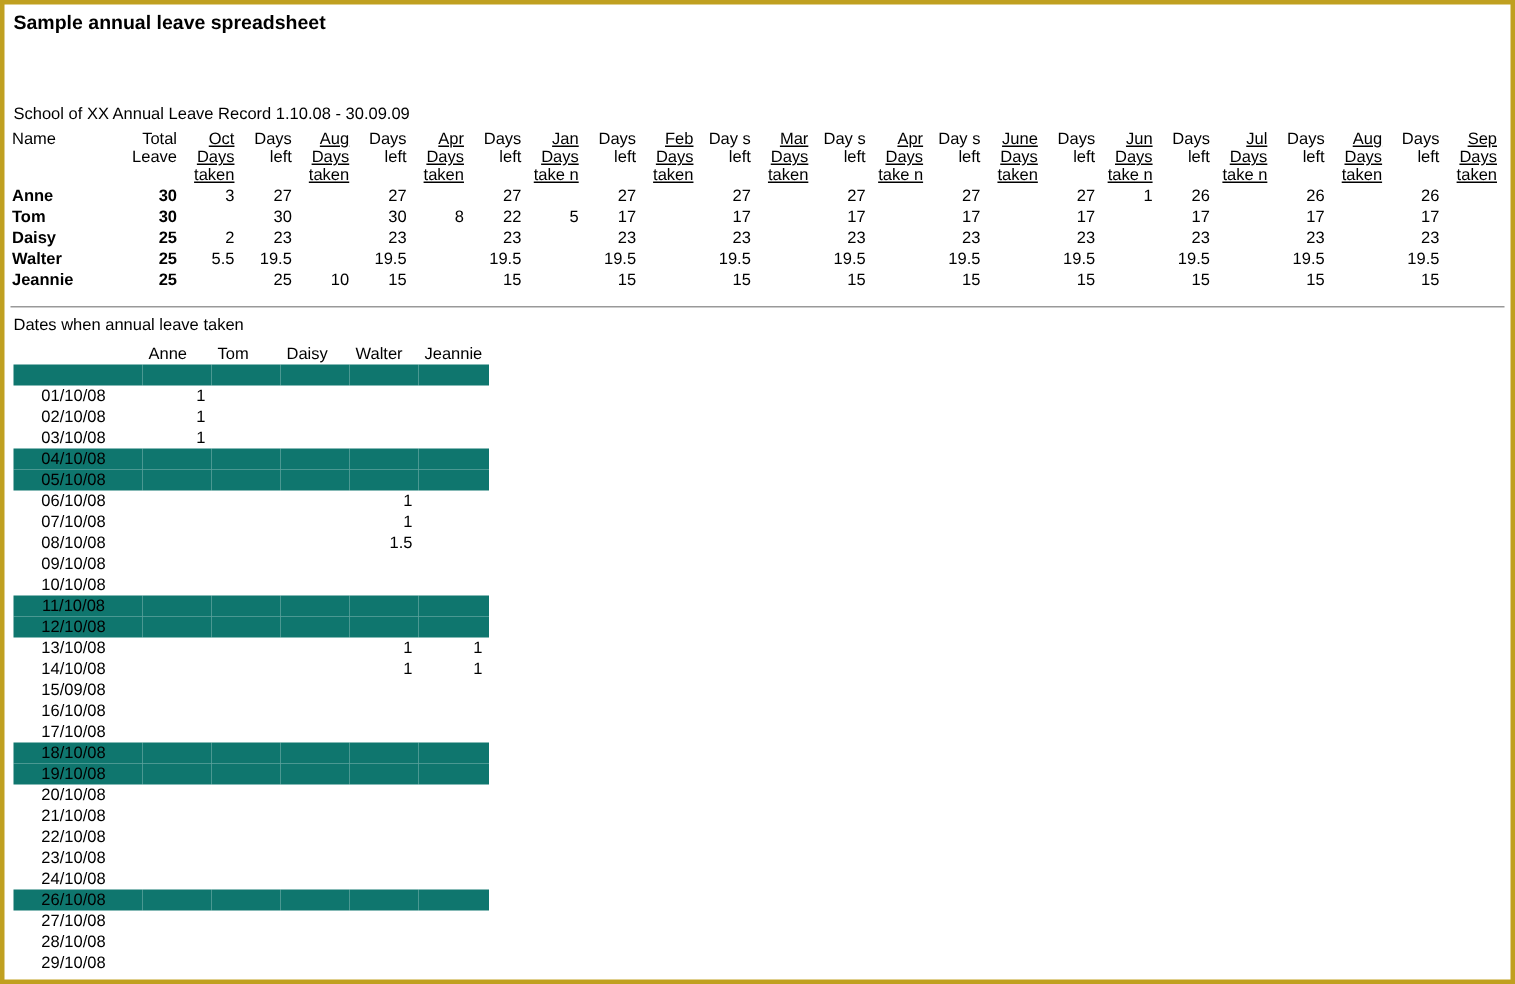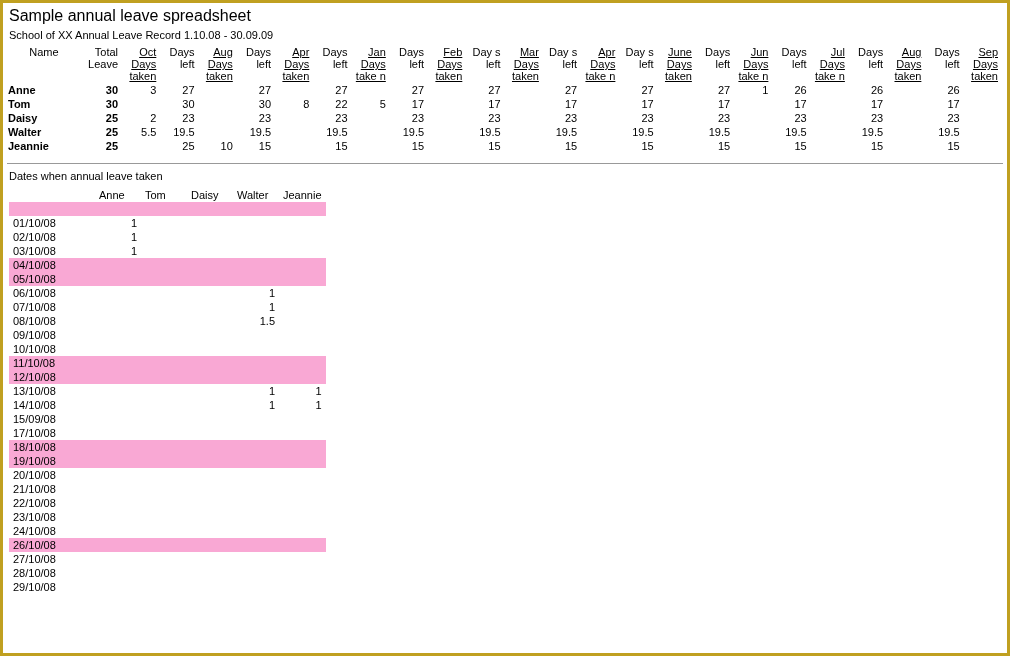--- a/index.html
+++ b/index.html
@@ -11,46 +11,47 @@
     background: #fff;
   }
   .frame {
     border: 3px solid #c0a020;
     width: 1010px;
     height: 656px;
     overflow: hidden;
     position: relative;
   }
   .title {
-    font-weight: normal;
+    font-weight: bold;
     padding: 4px 6px 2px 6px;
-    font-size: 16px;
+    font-size: 13px;
   }
   .subtitle {
     padding: 2px 6px 4px 6px;
+    margin-top: 44px;
   }
   .summary {
     width: 998px;
     border-collapse: collapse;
     margin: 0 3px;
   }
   .summary th, .summary td {
     font-size: 11px;
     padding: 1px 2px;
     vertical-align: top;
     text-align: right;
     white-space: normal;
     word-break: break-word;
   }
   .summary th {
     font-weight: normal;
     vertical-align: top;
   }
   .summary th.name, .summary td.name { text-align: left; width: 80px; }
-  .summary th.name { text-align: center; }
+  .summary th.name { }
   .summary td.name { font-weight: bold; }
   .summary td.bold { font-weight: bold; }
   .col-tot { width: 40px; }
   .col-dt  { width: 40px; text-decoration: underline; }
   .col-dl  { width: 40px; }
   hr.sep {
     border: none;
     border-top: 1px solid #999;
     margin: 10px 4px 6px 4px;
   }
@@ -61,23 +62,23 @@
     border-collapse: collapse;
     margin-left: 6px;
   }
   .dates th, .dates td {
     font-size: 11px;
     padding: 1px 4px;
     text-align: right;
     height: 14px;
   }
   .dates th { font-weight: normal; text-align: left; }
-  .dates .datecol { width: 86px; text-align: left; padding-right: 10px; }
+  .dates .datecol { width: 86px; text-align: center; padding-right: 10px; }
   .dates .pcol { width: 46px; }
-  .dates tr.band td { background: #f9a8d4; }
+  .dates tr.band td { background: #0f766e; }
 </style>
 </head>
 <body>
 <div class="frame">
 
 <div class="title">Sample annual leave spreadsheet</div>
 <div class="subtitle">School of XX  Annual Leave Record 1.10.08 - 30.09.09</div>
 
 <table class="summary">
   <thead>
@@ -391,20 +392,28 @@
         </tr>
         <tr>
           <td class="datecol">15/09/08</td>
           <td class="pcol"></td>
           <td class="pcol"></td>
           <td class="pcol"></td>
           <td class="pcol"></td>
           <td class="pcol"></td>
         </tr>
         <tr>
+          <td class="datecol">16/10/08</td>
+          <td class="pcol"></td>
+          <td class="pcol"></td>
+          <td class="pcol"></td>
+          <td class="pcol"></td>
+          <td class="pcol"></td>
+        </tr>
+        <tr>
           <td class="datecol">17/10/08</td>
           <td class="pcol"></td>
           <td class="pcol"></td>
           <td class="pcol"></td>
           <td class="pcol"></td>
           <td class="pcol"></td>
         </tr>
         <tr class="band">
           <td class="datecol">18/10/08</td>
           <td class="pcol"></td>

